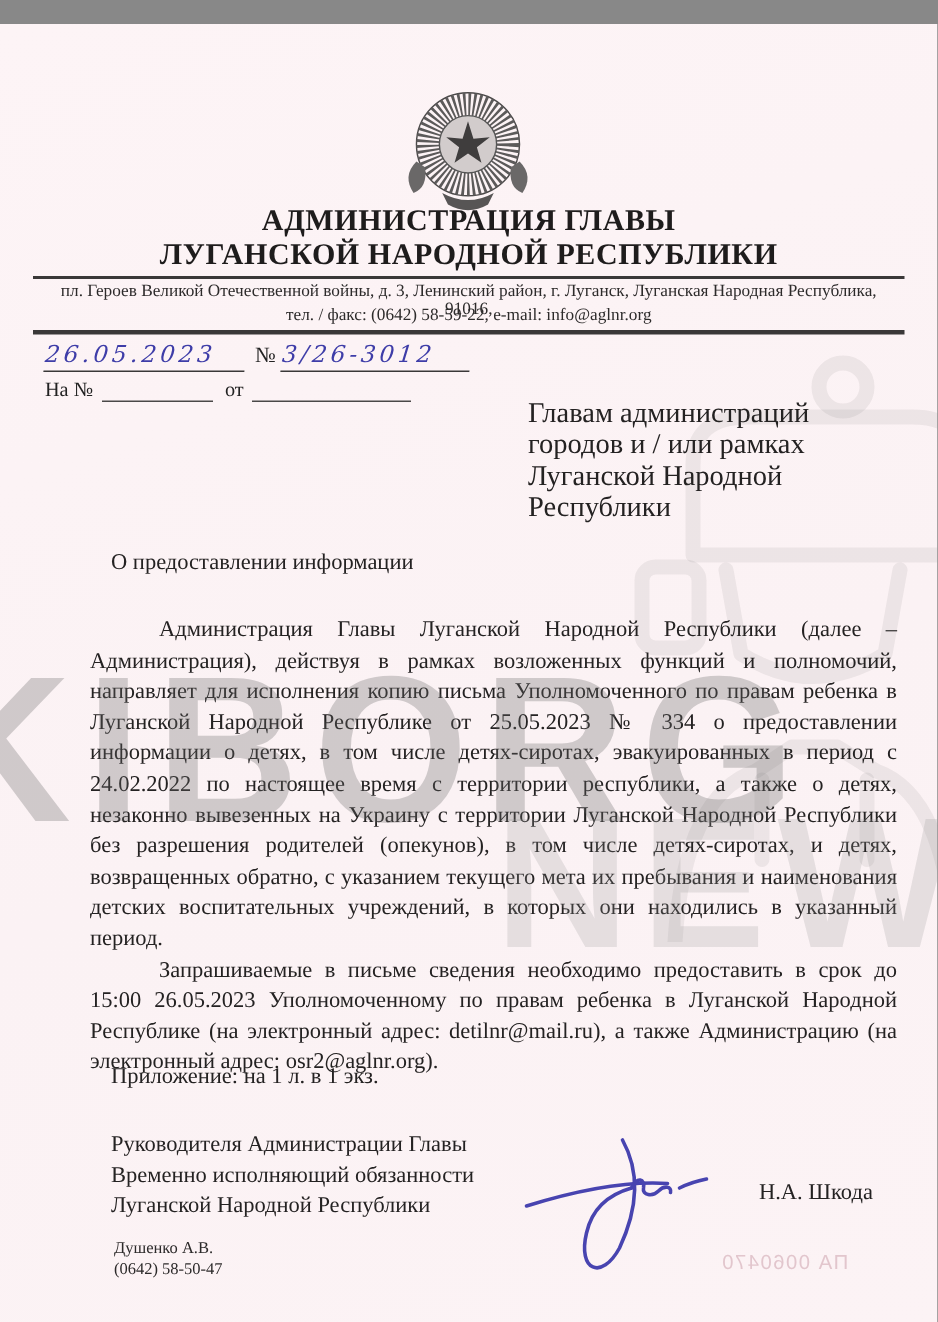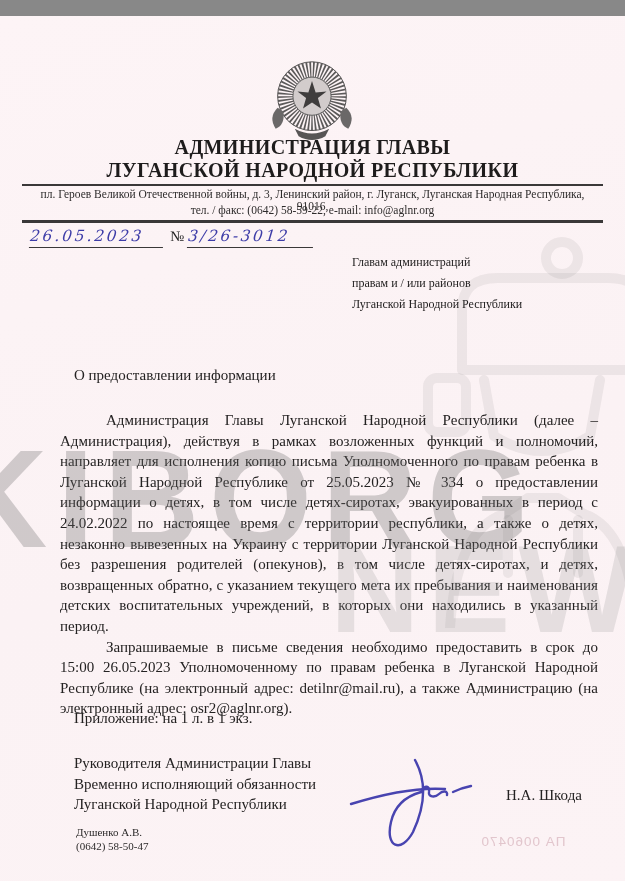--- a/index.html
+++ b/index.html
@@ -34,22 +34,22 @@
   .u-date{display:inline-block;width:134px;border-bottom:1.6px solid #3a3838;
     padding-bottom:2px;transform:skewX(-6deg);}
   .no-sym{display:inline-block;margin:0 4px 0 6px;color:#222;font-size:14.5px;}
   .u-num{display:inline-block;width:126px;border-bottom:1.6px solid #3a3838;
     padding-bottom:2px;transform:skewX(-6deg);}
   .ref-row2{position:absolute;left:30px;top:236px;font-size:13.5px;color:#222;white-space:nowrap;}
   .blank{display:inline-block;height:13px;border-bottom:1.3px solid #4a4848;vertical-align:bottom;}
   .blank.b1{width:74px;margin:0 8px 0 6px;}
   .blank.b2{width:106px;margin-left:6px;}
   
-  .recipient{position:absolute;left:352px;top:236px;width:260px;
-    font-size:12px;line-height:21px;color:#242222;}
+  .recipient{position:absolute;left:352px;top:249px;width:260px;
+    font-size:19px;line-height:21px;color:#242222;}
   
   .subject{position:absolute;left:74px;top:351px;font-size:15px;color:#242222;}
   .body-text{position:absolute;left:60px;top:394px;width:538px;
     font-size:15px;line-height:20.6px;text-align:justify;color:#242222;}
   .body-text p{margin:0;text-indent:46px;}
   .attachment{position:absolute;left:74px;top:694px;font-size:15px;color:#242222;text-align:right;}
   
   .signatory{position:absolute;left:74px;top:737px;font-size:15px;line-height:20.5px;color:#242222;}
   .sign-scrawl{position:absolute;left:345px;top:736px;width:135px;height:105px;}
   .sign-name{position:absolute;left:506px;top:771px;font-size:15px;color:#242222;}
@@ -95,24 +95,27 @@
   <div class="org-title l2">ЛУГАНСКОЙ НАРОДНОЙ РЕСПУБЛИКИ</div>
 
   <div class="rule r1"></div>
   <div class="addr a1">пл. Героев Великой Отечественной войны, д. 3, Ленинский район, г. Луганск, Луганская Народная Республика, 91016,</div>
   <div class="addr a2">тел. / факс: (0642) 58-59-22, e-mail: info@aglnr.org</div>
   <div class="rule r2"></div>
 
   <div class="ref-row1">
     <span class="u-date hand">26.05.2023</span><span class="no-sym">№</span><span class="u-num hand">3/26-3012</span>
   </div>
+  <div class="ref-row2">
+    <span>На №</span><span class="blank b1"></span><span>от</span><span class="blank b2"></span>
+  </div>
 
   <div class="recipient">
     <div>Главам администраций</div>
-    <div>правам и / или районов</div>
+    <div>городов и / или рамках</div>
     <div>Луганской Народной Республики</div>
   </div>
 
   <div class="subject">О предоставлении информации</div>
 
   <div class="body-text">
     <p>Администрация Главы Луганской Народной Республики (далее – Администрация), действуя в рамках возложенных функций и полномочий, направляет для исполнения копию письма Уполномоченного по правам ребенка в Луганской Народной Республике от 25.05.2023 № 334 о предоставлении информации о детях, в том числе детях-сиротах, эвакуированных в период с 24.02.2022 по настоящее время с территории республики, а также о детях, незаконно вывезенных на Украину с территории Луганской Народной Республики без разрешения родителей (опекунов), в том числе детях-сиротах, и детях, возвращенных обратно, с указанием текущего мета их пребывания и наименования детских воспитательных учреждений, в которых они находились в указанный период.</p>
     <p>Запрашиваемые в письме сведения необходимо предоставить в срок до 15:00 26.05.2023 Уполномоченному по правам ребенка в Луганской Народной Республике (на электронный адрес: detilnr@mail.ru), а также Администрацию (на электронный адрес: osr2@aglnr.org).</p>
   </div>
   <div class="attachment">Приложение: на 1 л. в 1 экз.</div>

